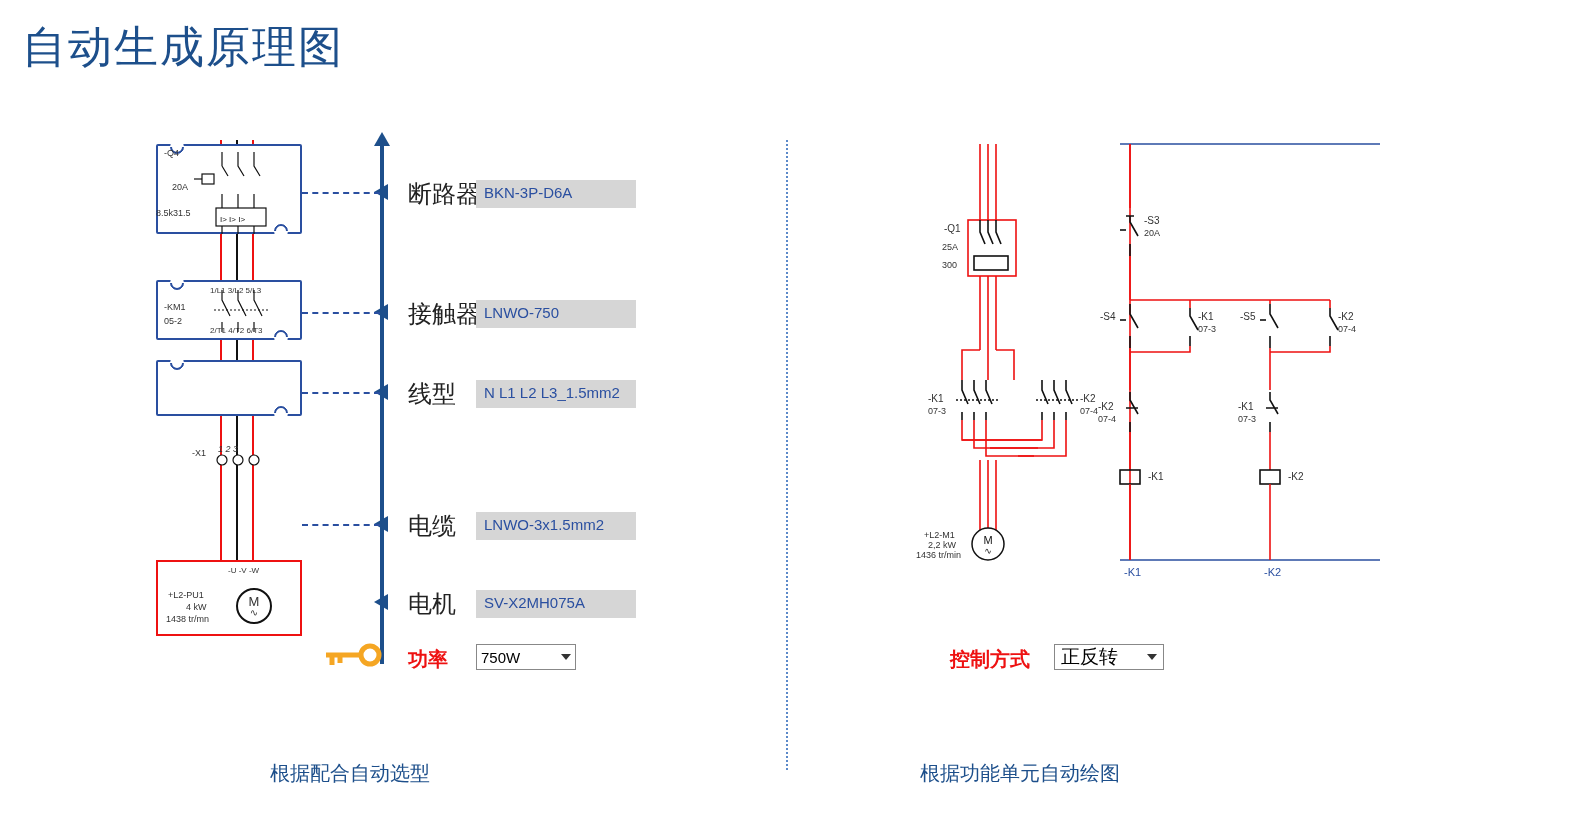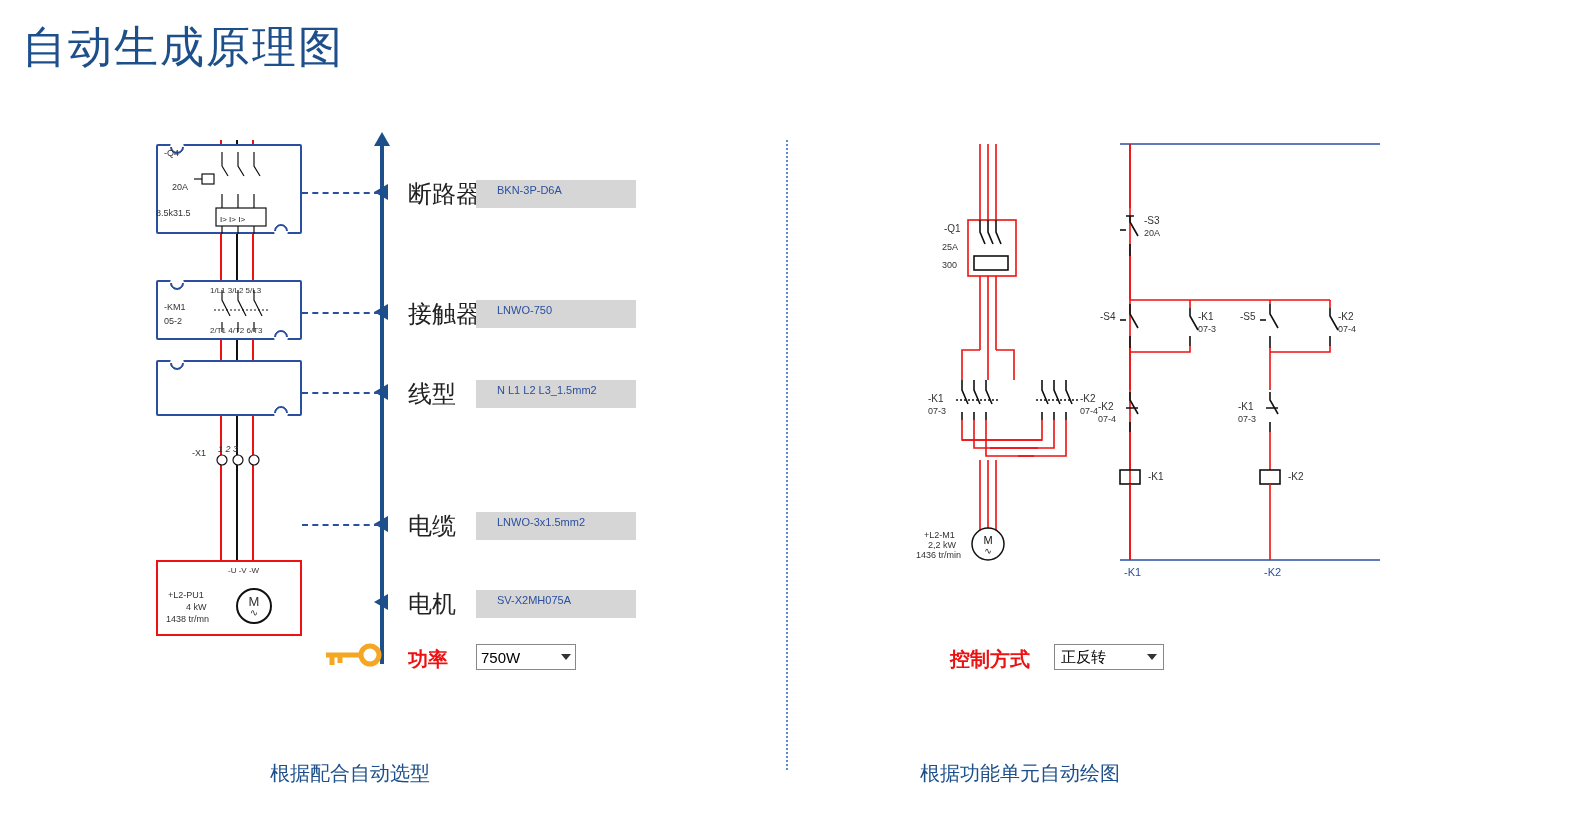--- a/index.html
+++ b/index.html
@@ -76,23 +76,23 @@
     font-size: 24px;
     color: #222;
     line-height: 28px;
   }
   .row-value {
     position: absolute;
     left: 326px;
     width: 160px;
     height: 28px;
     background: #d6d6d6;
-    font-size: 11px;
+    font-size: 15px;
     color: #2a4fa0;
-    padding: 4px 21px;
+    padding: 4px 8px;
     white-space: nowrap;
   }
   .dashed-connector {
     position: absolute;
     border-top: 2px dashed #2a4fa0;
   }
   .schematic-box {
     position: absolute;
     border: 2px solid #2a4fa0;
     border-radius: 2px;
@@ -204,21 +204,21 @@
     color: #e11;
     font-weight: bold;
   }
   .ctrl-select {
     position: absolute;
     left: 224px;
     top: 504px;
     width: 110px;
     height: 26px;
     border: 1px solid #888;
-    font-size: 15px;
+    font-size: 19px;
     background: #fff;
     display: flex;
     align-items: center;
     padding: 0 6px;
     justify-content: space-between;
   }
   .tiny { font-size: 9px; color:#333; position:absolute; white-space:nowrap;}
 </style>
 </head>
 <body>

